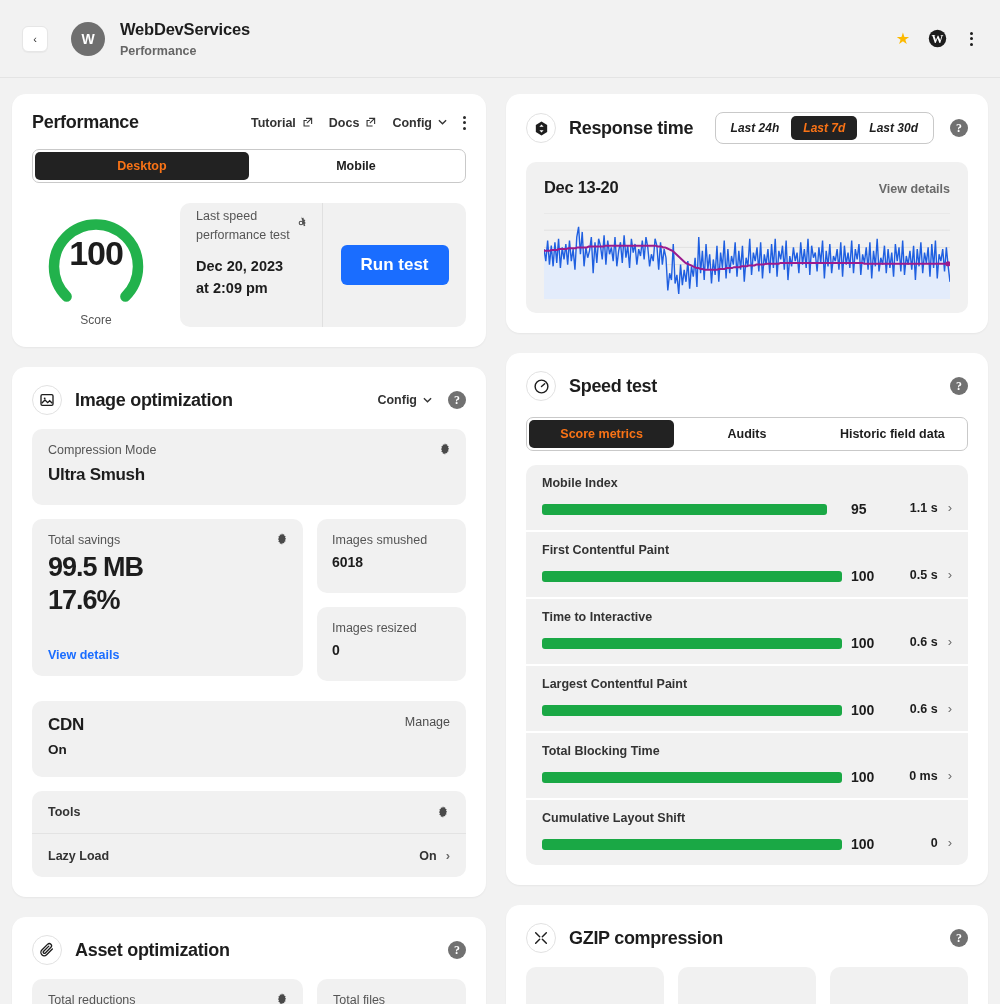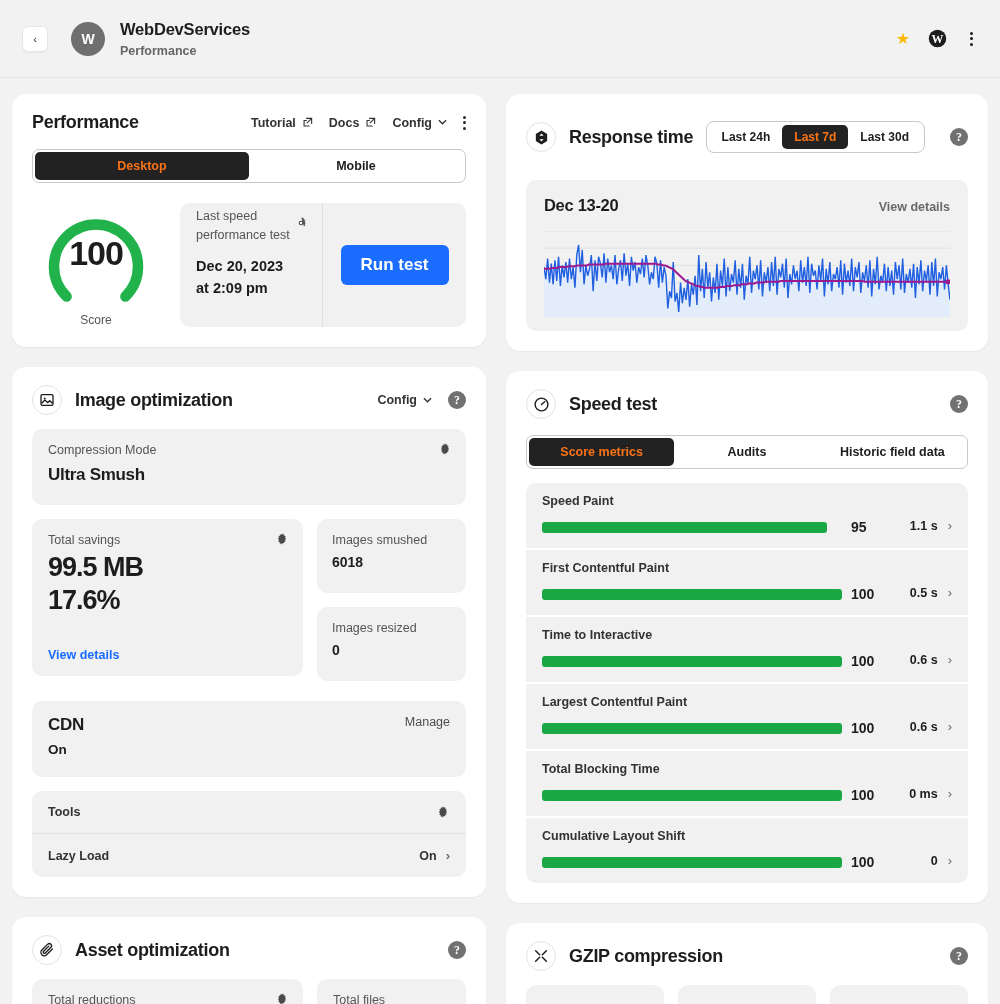--- a/index.html
+++ b/index.html
@@ -76,21 +76,21 @@
   .seg {
     display: flex; border: 1px solid #c9c9c9; border-radius: 7px;
     background: #fff; padding: 2px; margin-top: 16px; overflow: hidden;
   }
   .seg > div {
     flex: 1; text-align: center; font-size: 12.5px; font-weight: 700;
     padding: 7px 0; border-radius: 5px; color: #1d1d1d;
   }
   .seg > div.active { background: #222; color: #f97316; }
 
-  .seg-sm { padding: 3px; margin: 9px; border-radius: 8px; }
+  .seg-sm { padding: 3px; margin: 0; border-radius: 8px; font-style: italic; }
   .seg-sm > div { padding: 5px 12px; font-size: 12px; flex: none; }
 
   
   .perf-body { display: flex; margin-top: 20px; gap: 20px; align-items: stretch; }
   .gauge-wrap { width: 128px; display: flex; flex-direction: column; align-items: center; justify-content: center; }
   .gauge { position: relative; width: 112px; height: 104px; display:flex; align-items:center; justify-content:center; }
   .gauge svg { position: absolute; top: 0; left: 0; }
   .gauge-num { font-size: 34px; font-weight: 700; letter-spacing: -1px; position: relative; top: -2px; }
   .gauge-label { font-size: 12px; color: #555; margin-top: 6px; }
 
@@ -440,21 +440,21 @@
 
       <div class="seg">
         <div class="active">Score metrics</div>
         <div>Audits</div>
         <div>Historic field data</div>
       </div>
 
       <div class="metrics" id="metrics-list">
           <div class="metric">
             <div class="metric-main">
-              <div class="metric-name">Speed Paint</div>
+              <div class="metric-name">Mobile Index</div>
               <div class="bar-line">
                 <div class="bar-track">
                   <div class="bar-fill" style="width: 95%; background: rgb(26, 168, 69);"></div>
                 </div>
                 <div class="bar-score">95</div>
               </div>
             </div>
             <div class="metric-right">
               <span class="metric-time">1.1 s</span>
               <span class="chev">›</span>

